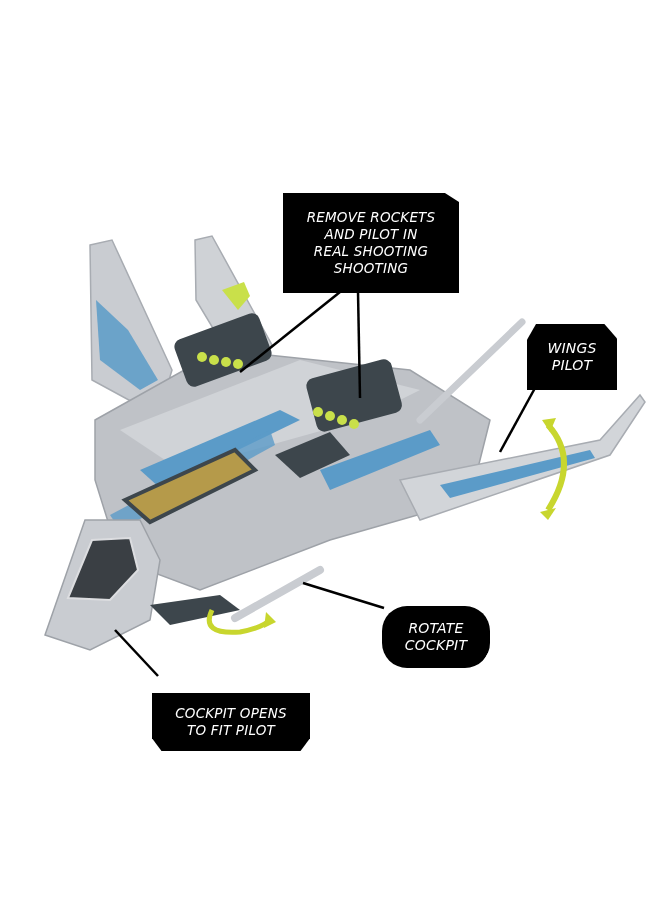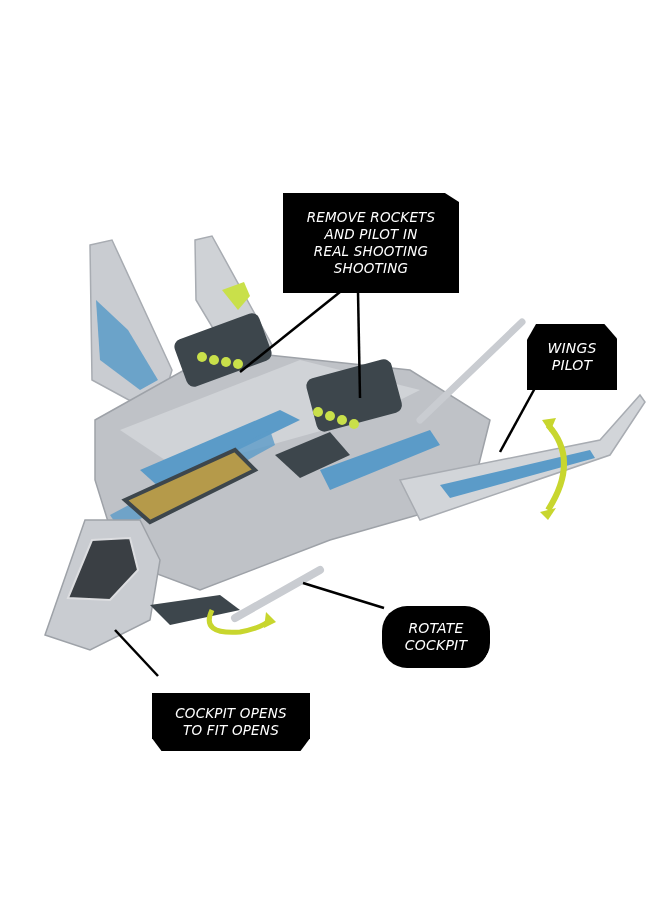--- a/index.html
+++ b/index.html
@@ -95,14 +95,14 @@
 <div class="callout" id="callout-wings">
   <span>WINGS</span>
   <span>PILOT</span>
 </div>
 <div class="callout" id="callout-rotate">
   <span>ROTATE</span>
   <span>COCKPIT</span>
 </div>
 <div class="callout" id="callout-cockpit">
   <span>COCKPIT OPENS</span>
-  <span>TO FIT OPENS</span>
+  <span>TO FIT PILOT</span>
 </div>
 
 </body></html>

